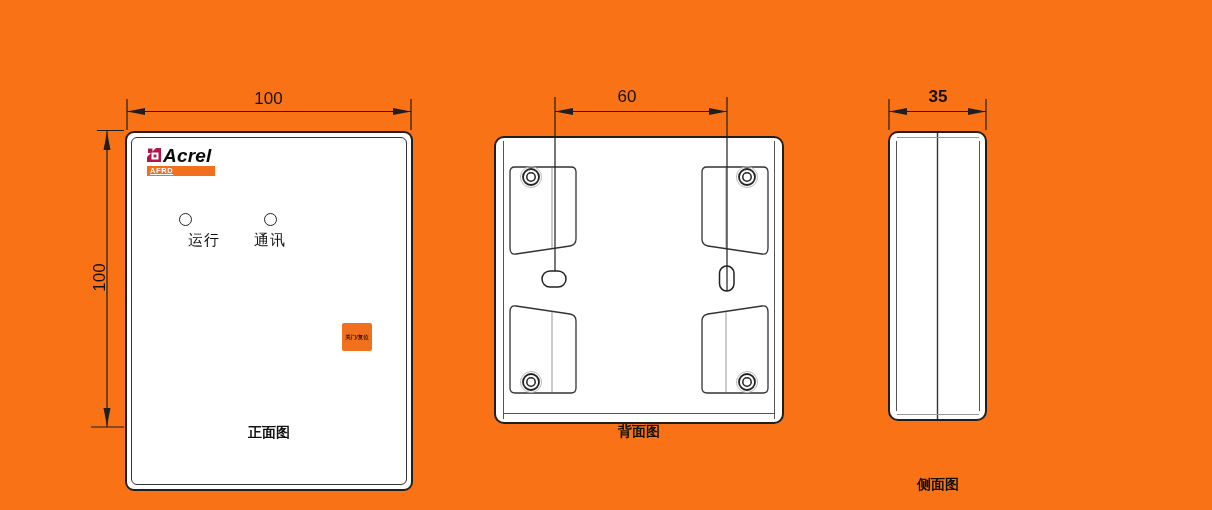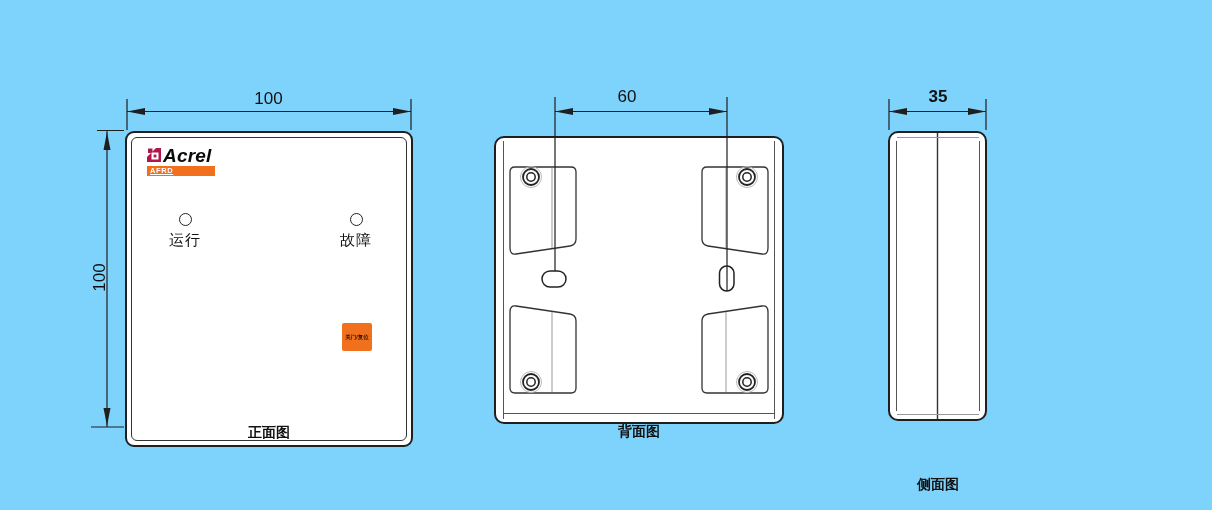--- a/index.html
+++ b/index.html
@@ -1,24 +1,24 @@
 <!DOCTYPE html>
 <html><head>
 <meta charset="utf-8">
 <style>
   html,body{margin:0;padding:0;background:#fff;}
-  .canvas{position:relative;width:1212px;height:510px;background:#7dd3fc;overflow:hidden;
+  .canvas{position:relative;width:1212px;height:510px;background:#f97316;overflow:hidden;
           font-family:"Liberation Sans","DejaVu Sans",sans-serif;color:#111;}
   svg.linework{position:absolute;left:0;top:0;}
   .dim-label{position:absolute;text-align:center;font-size:17px;color:#111;}
   .dim-label.rot{transform:rotate(-90deg);}
   .caption{position:absolute;width:80px;text-align:center;font-size:14px;font-weight:bold;color:#111;}
 
   
-  .front-box{position:absolute;left:125px;top:131px;width:288px;height:316px;
+  .front-box{position:absolute;left:125px;top:131px;width:288px;height:360px;
              box-sizing:border-box;border:2px solid #1f1f1f;border-radius:9px;background:#fff;}
   .front-inner{position:absolute;left:4px;top:4px;right:4px;bottom:4px;
                border:1.2px solid #333;border-radius:6px;}
   .logo-block{position:absolute;left:20px;top:15px;}
   .logo-row{display:flex;align-items:flex-start;height:16px;}
   .brand-text{font-size:19px;line-height:15px;font-weight:bold;font-style:italic;color:#0a0a0a;margin-left:2px;letter-spacing:0.2px;}
   .afrd-bar{margin-top:2px;width:68px;height:10px;color:#fff;font-size:7.5px;font-weight:bold;
             line-height:10px;padding-left:3px;box-sizing:border-box;letter-spacing:0.6px;}
   .indicator{position:absolute;width:70px;top:80px;text-align:center;}
   .led{width:11px;height:11px;border:1.6px solid #222;border-radius:50%;margin:0 auto;background:#fff;}
@@ -130,27 +130,27 @@
             <rect x="1" y="0.5" width="4.5" height="4.5" fill="#B0164B"></rect>
             <rect x="4.5" y="4.5" width="7" height="7" fill="#fff"></rect>
             <rect x="6.6" y="6.6" width="2.8" height="2.8" fill="#B0164B"></rect>
           </svg>
         </span>
         <span class="brand-text">Acrel</span>
       </div>
       <div class="afrd-bar" style="background: rgb(240, 112, 30); text-decoration: underline;">AFRD</div>
     </div>
 
-    <div class="indicator" style="left:23px;">
+    <div class="indicator" style="left:23px;text-align:right;">
       <div class="led"></div>
       <div class="led-label">运行</div>
     </div>
-    <div class="indicator" style="left:194px;">
+    <div class="indicator" style="left:108px;">
       <div class="led"></div>
-      <div class="led-label">故障</div>
+      <div class="led-label">通讯</div>
     </div>
 
     <div class="reset-btn" style="background: rgb(240, 112, 30);">关门/复位</div>
 
   </div>
 
   <div class="caption" style="left:229px;top:424px;">正面图</div>
   <div class="caption" style="left:599px;top:423px;">背面图</div>
   <div class="caption" style="left:898px;top:440px;margin-top:36px;">侧面图</div>
 

